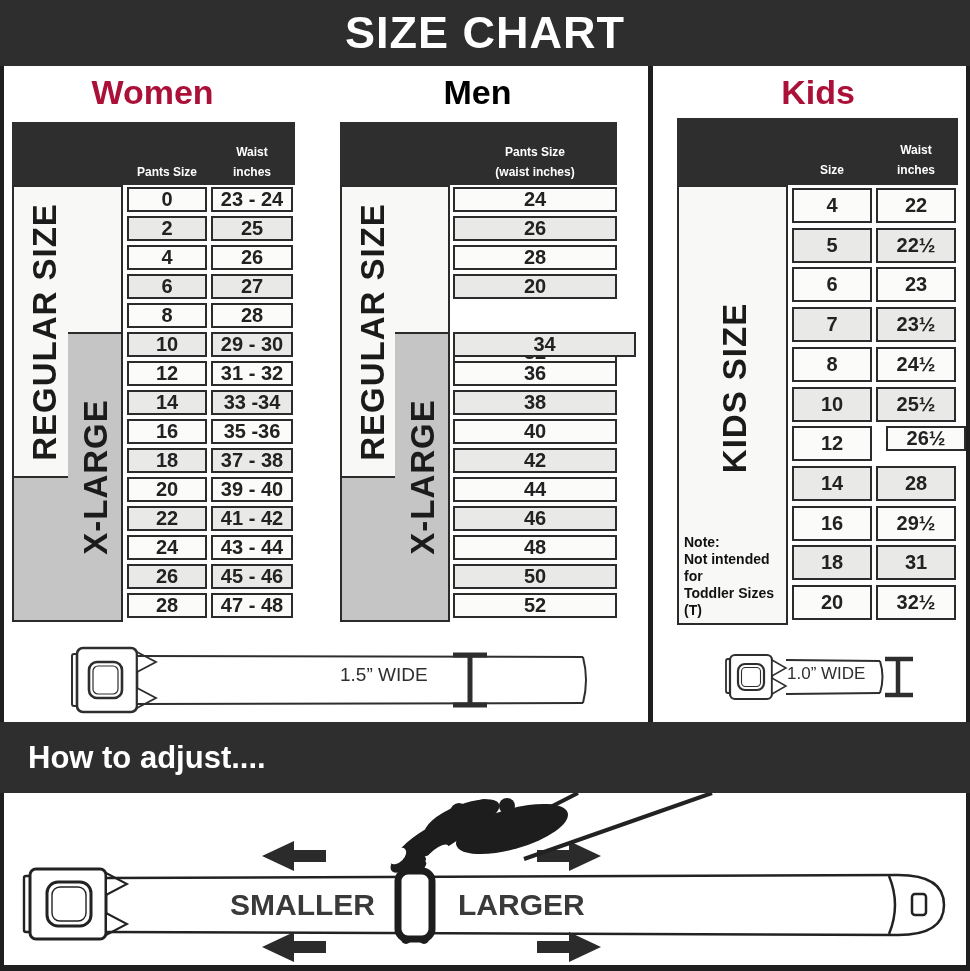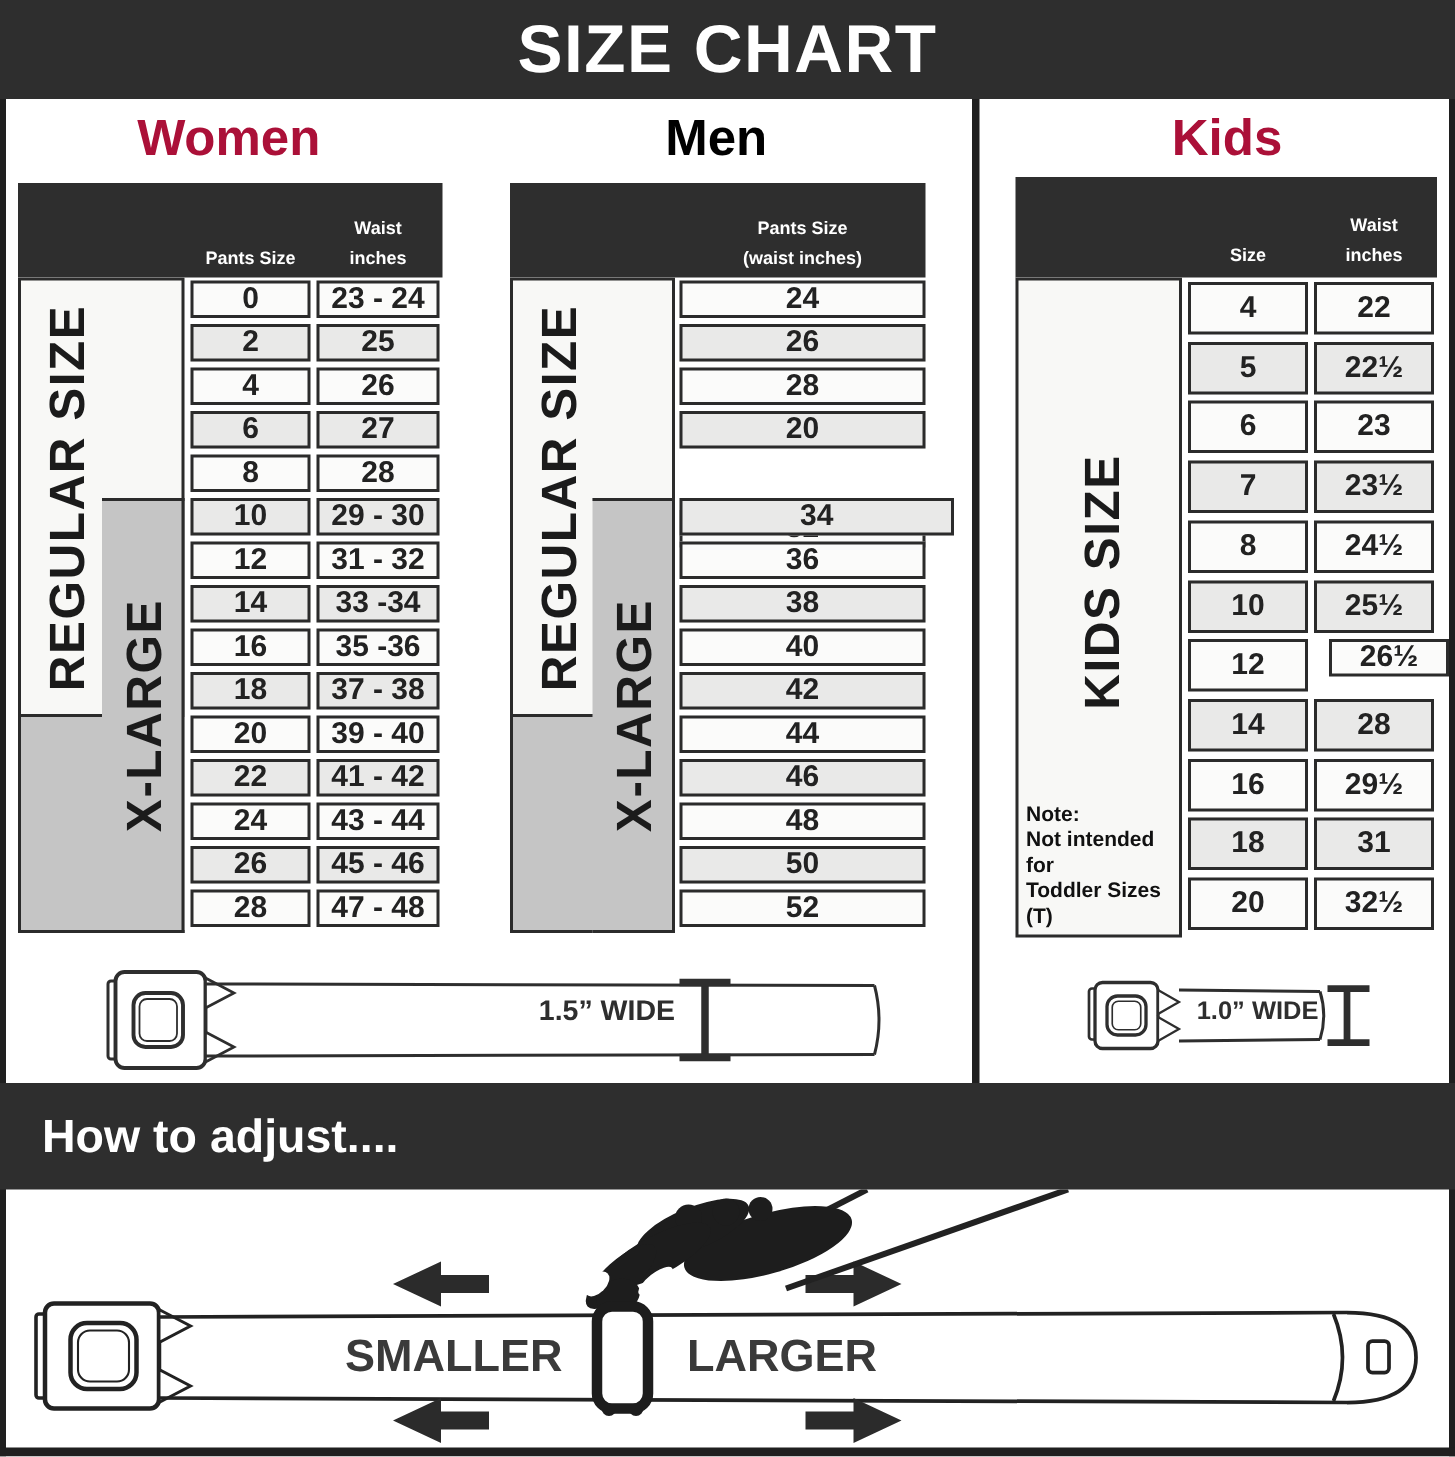--- a/index.html
+++ b/index.html
@@ -41,21 +41,21 @@
     font-size:20px;font-weight:bold;color:#222;
   }
   .cell.even{background:#fbfbfa;}
   .cell.odd{background:#e9e9e8;}
   .note{
     position:absolute;left:5px;bottom:4px;font-size:14px;font-weight:bold;
     line-height:1.22;color:#111;text-align:left;
   }
   
   .belt-label{
-    position:absolute;text-align:right;font-weight:bold;color:#2e2e2e;
+    position:absolute;text-align:left;font-weight:normal;color:#2e2e2e;
   }
   
   .adjust-band{left:0;top:722px;width:970px;height:71px;background:#2e2e2e;}
   .adjust-band h2{
     margin:0;padding-left:28px;line-height:71px;color:#fff;
     font-size:31px;font-weight:bold;
   }
   .strap-word{
     position:absolute;top:888px;height:34px;line-height:34px;text-align:center;
     font-size:30px;font-weight:bold;color:#3a3a3a;

